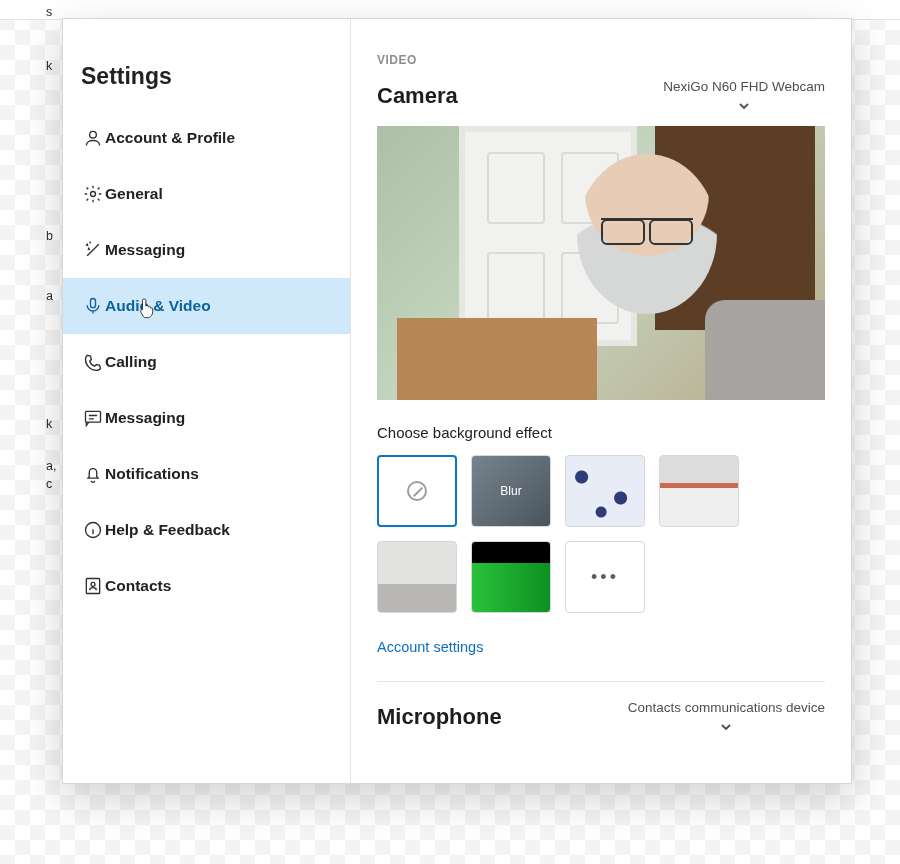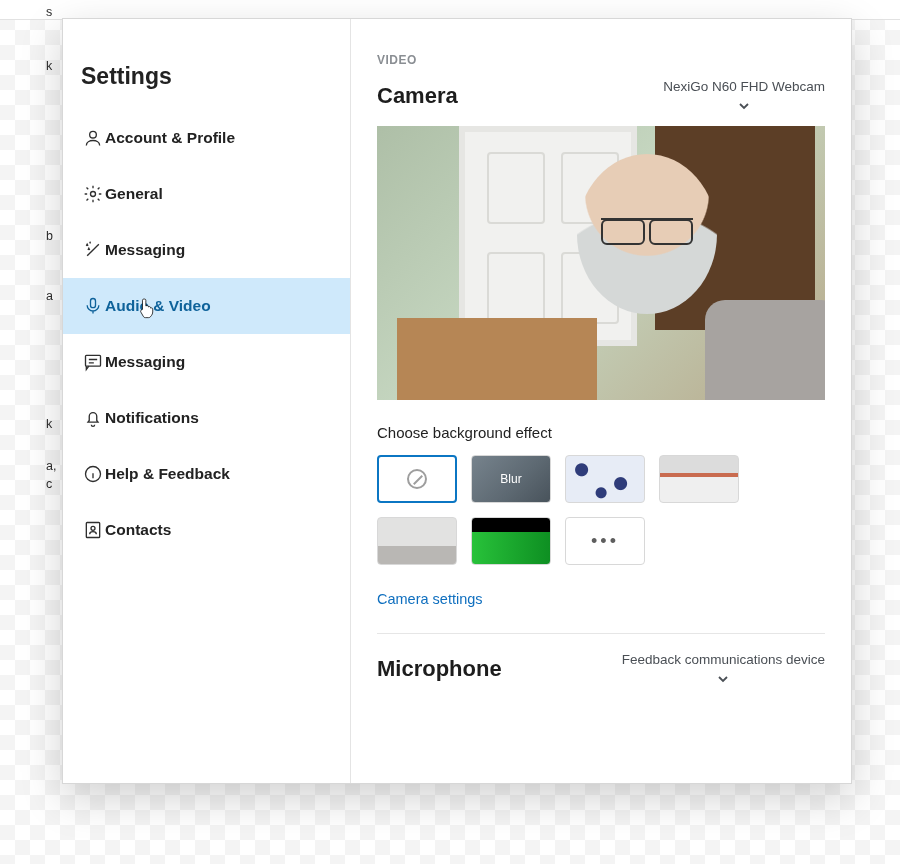--- a/index.html
+++ b/index.html
@@ -175,21 +175,21 @@
   }
 
   .bg-grid {
     margin-top: 14px;
     display: flex;
     flex-wrap: wrap;
     gap: 14px;
   }
   .bg-tile {
     width: 80px;
-    height: 48px;
+    height: 72px;
     border-radius: 4px;
     border: 1px solid #d8d8d8;
     background:#cfcfcf;
     position: relative;
     display:flex;align-items:center;justify-content:center;
     cursor:pointer;
     overflow:hidden;
     font-size:12px;color:#fff;
   }
   .bg-tile.selected { border: 2px solid #0b76c3; background:#fff; }
@@ -290,20 +290,28 @@
           </svg>
       </span>
       <span class="nav-label">Audio &amp; Video</span>
       <span class="cursor">
         <svg viewBox="0 0 24 32">
             <path fill="#ffffff" stroke="#000" stroke-width="1.1" d="M8 3c1 0 1.6.8 1.6 1.7V13l1.5-.6c1-.4 2 .2 2 1.3v.7l1.4-.4c1-.3 1.9.4 1.9 1.4v.7l1.3-.2c1-.2 1.9.6 1.9 1.6v4.3c0 2.2-.7 3.6-2 5.3l-1.4 1.7c-.7.9-1.7 1.2-2.7 1.2H8.9c-1.2 0-2.2-.5-2.8-1.5L2.4 22c-.8-1.3-.5-2.4.7-3.1l1.6-.9V4.7C4.7 3.8 5.4 3 6.4 3H8z"></path>
           </svg>
       </span>
     </div>
 
+    <div class="nav-item">
+      <span class="nav-icon">
+        <svg viewBox="0 0 24 24">
+            <path d="M5 4l4 1 1 4-2 2c1 3 3 5 6 6l2-2 4 1 1 4c-1 1-3 2-5 2-7 0-13-6-13-13 0-2 1-4 2-5z"></path>
+          </svg>
+      </span>
+      <span class="nav-label">Calling</span>
+    </div>
 
     <div class="nav-item">
       <span class="nav-icon">
         <svg viewBox="0 0 24 24">
             <rect x="3" y="4" width="18" height="13" rx="1"></rect>
             <path d="M7 9h10M7 13h6M7 17l-3 4v-4"></path>
           </svg>
       </span>
       <span class="nav-label">Messaging</span>
     </div>
@@ -381,29 +389,29 @@
       </div>
       <div class="bg-tile pat"></div>
       <div class="bg-tile loft"></div>
       <div class="bg-tile room"></div>
       <div class="bg-tile arcade"></div>
       <div class="bg-tile more">
         <span class="dots">•••</span>
       </div>
     </div>
 
-    <a class="link">Camera settings</a>
+    <a class="link">Account settings</a>
 
     <hr class="divider">
 
 
     <div class="row">
       <span class="left-label">Microphone</span>
       <span class="pick">
-        <span>Feedback communications device</span>
+        <span>Contacts communications device</span>
         <span class="chev">
           <svg viewBox="0 0 12 12">
               <path d="M2 4l4 4 4-4"></path>
             </svg>
         </span>
       </span>
     </div>
 
   </main>
 </div>

